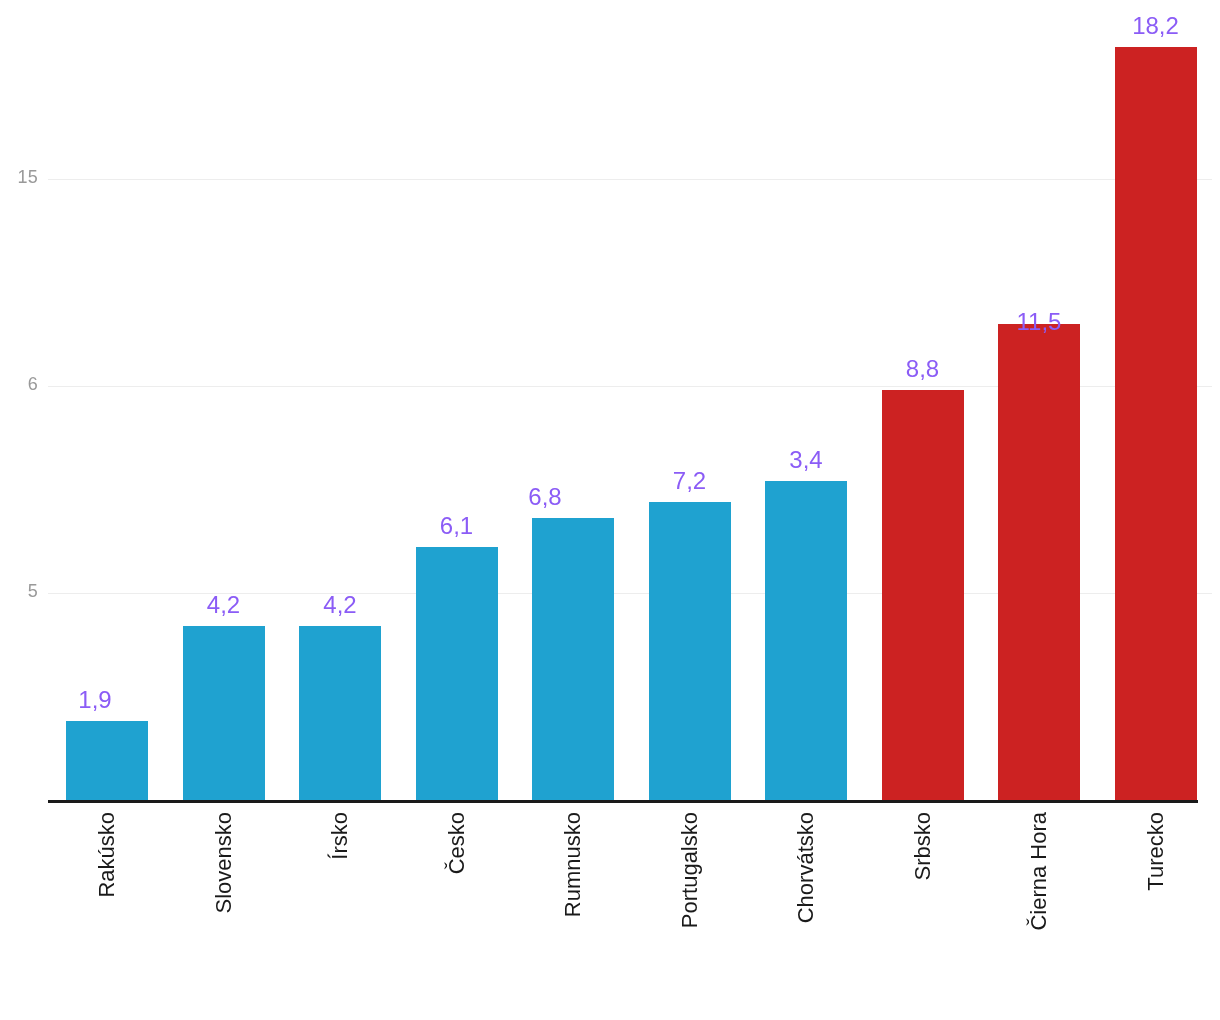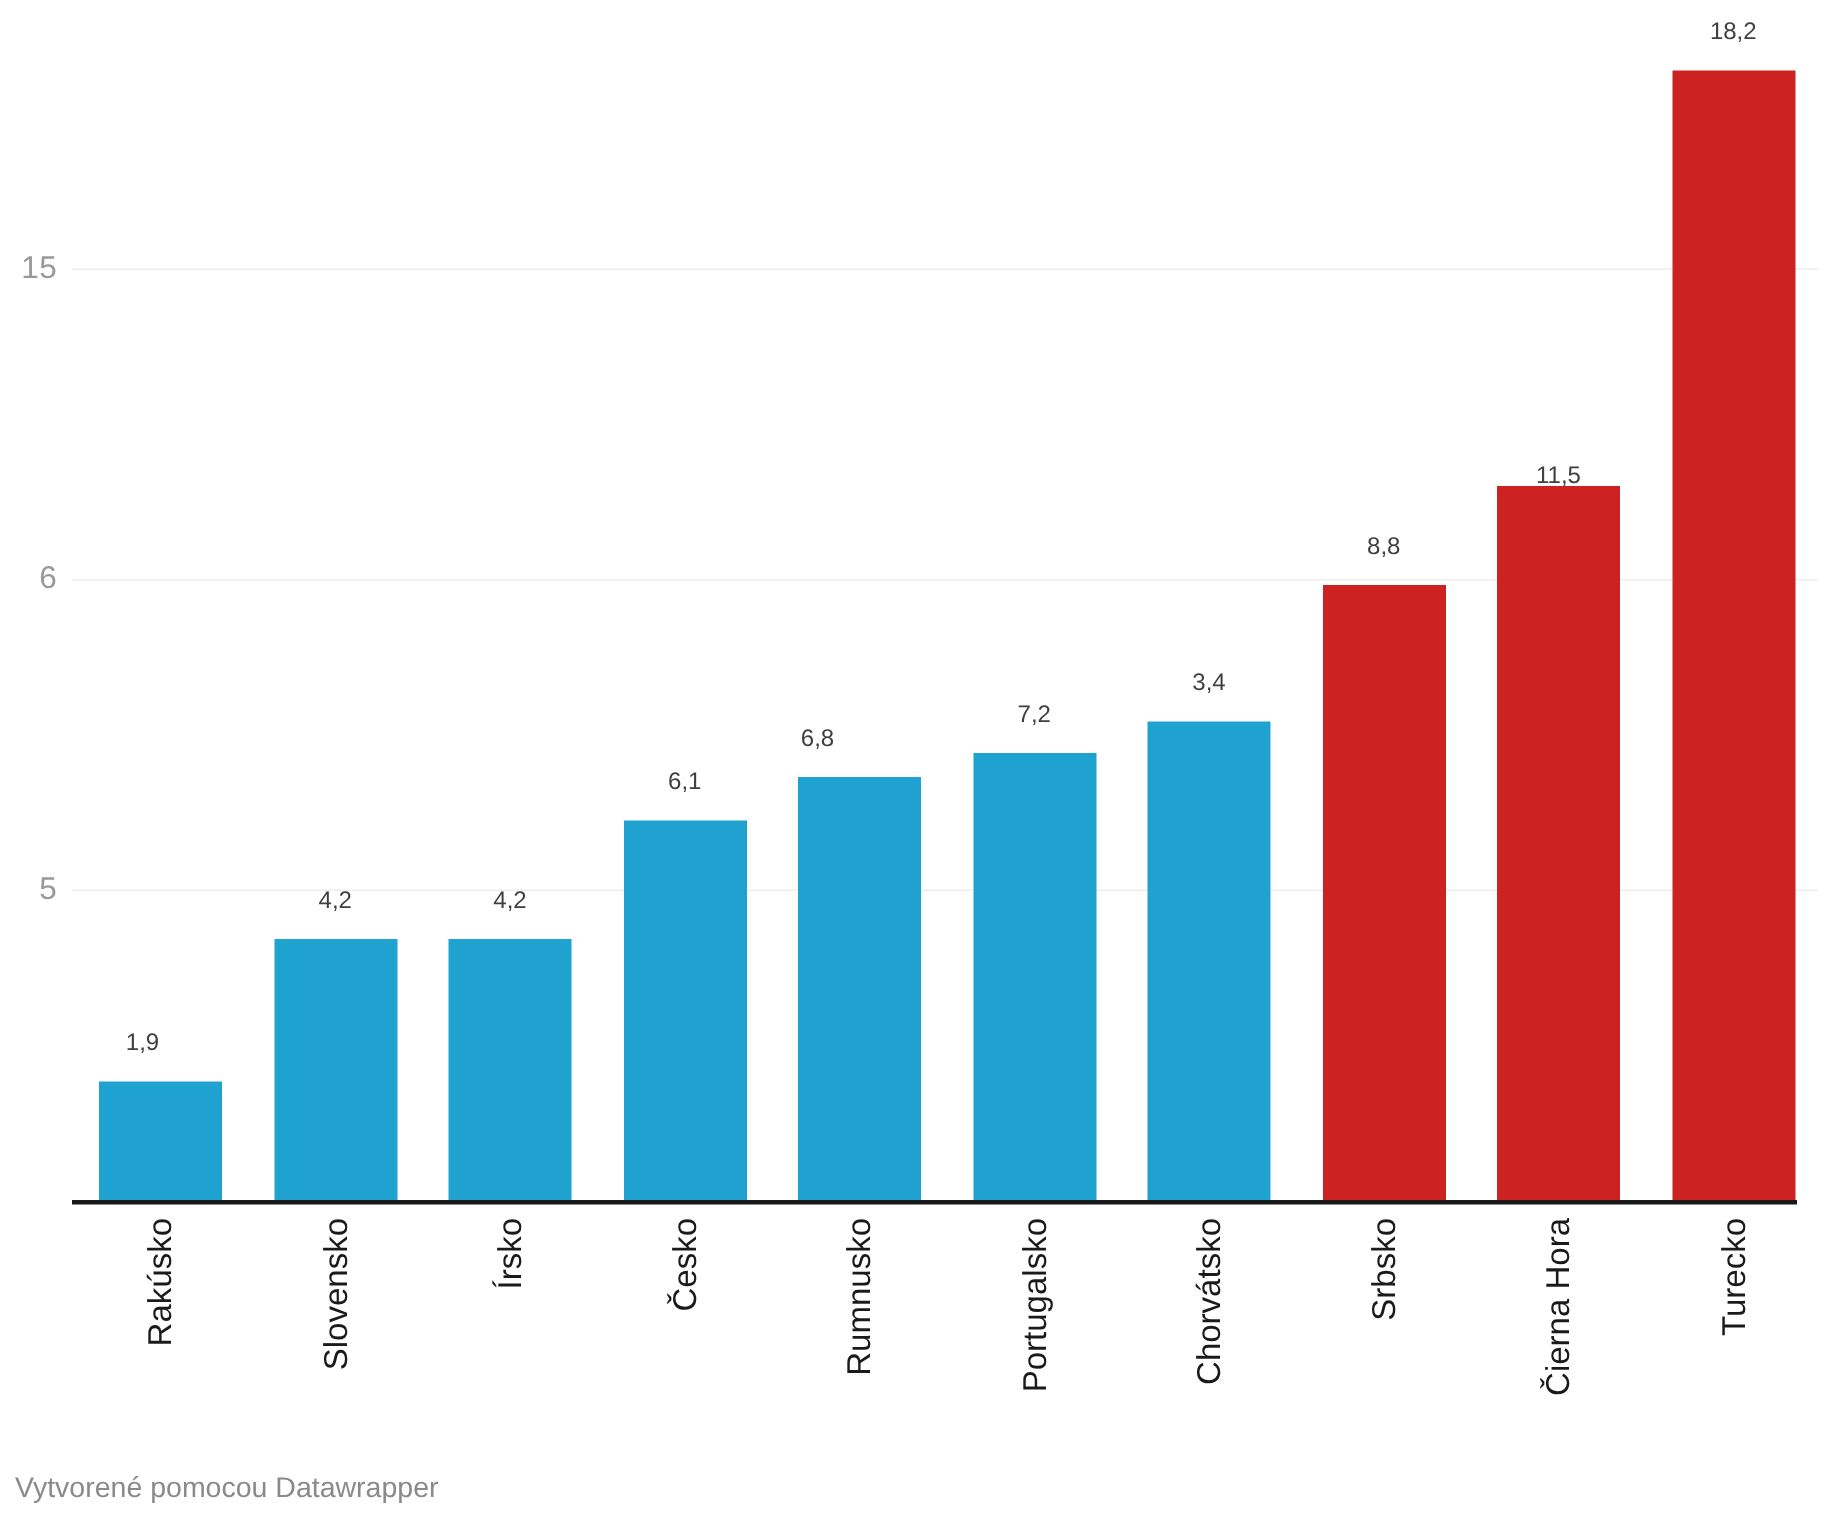--- a/index.html
+++ b/index.html
@@ -37,21 +37,21 @@
     width: 1164px;
     height: 1px;
     background: #ededed;
   }
 
   .ytick-label {
     position: absolute;
     left: 0px;
     width: 38px;
     text-align: right;
-    font-size: 21px;
+    font-size: 18px;
     color: #999999;
     line-height: 1;
     letter-spacing: 0.2px;
   }
 
   .axis-baseline {
     position: absolute;
     left: 48px;
     top: 800px;
     width: 1150px;
@@ -62,22 +62,22 @@
   
   .bar {
     position: absolute;
     bottom: 220px;       
   }
   .bar.blue { background: #1fa2d0; }
   .bar.red  { background: #cc2222; }
 
   .bar-value {
     position: absolute;
-    font-size: 16px;
-    color: #404040;
+    font-size: 24px;
+    color: #8b5cf6;
     text-align: center;
     line-height: 1;
     white-space: nowrap;
   }
 
   
   .xlabel-wrap {
     position: absolute;
     top: 812px;
     height: 150px;
@@ -175,15 +175,14 @@
         <div class="xlabel">Srbsko</div>
       </div>
       <div class="xlabel-wrap" style="left: 998px; width: 82px;">
         <div class="xlabel">Čierna Hora</div>
       </div>
       <div class="xlabel-wrap" style="left: 1114.5px; width: 82px;">
         <div class="xlabel">Turecko</div>
       </div>
     </div>
 
-  <div class="footer-note">Vytvorené pomocou Datawrapper</div>
 
 </div>
 
 </body></html>

